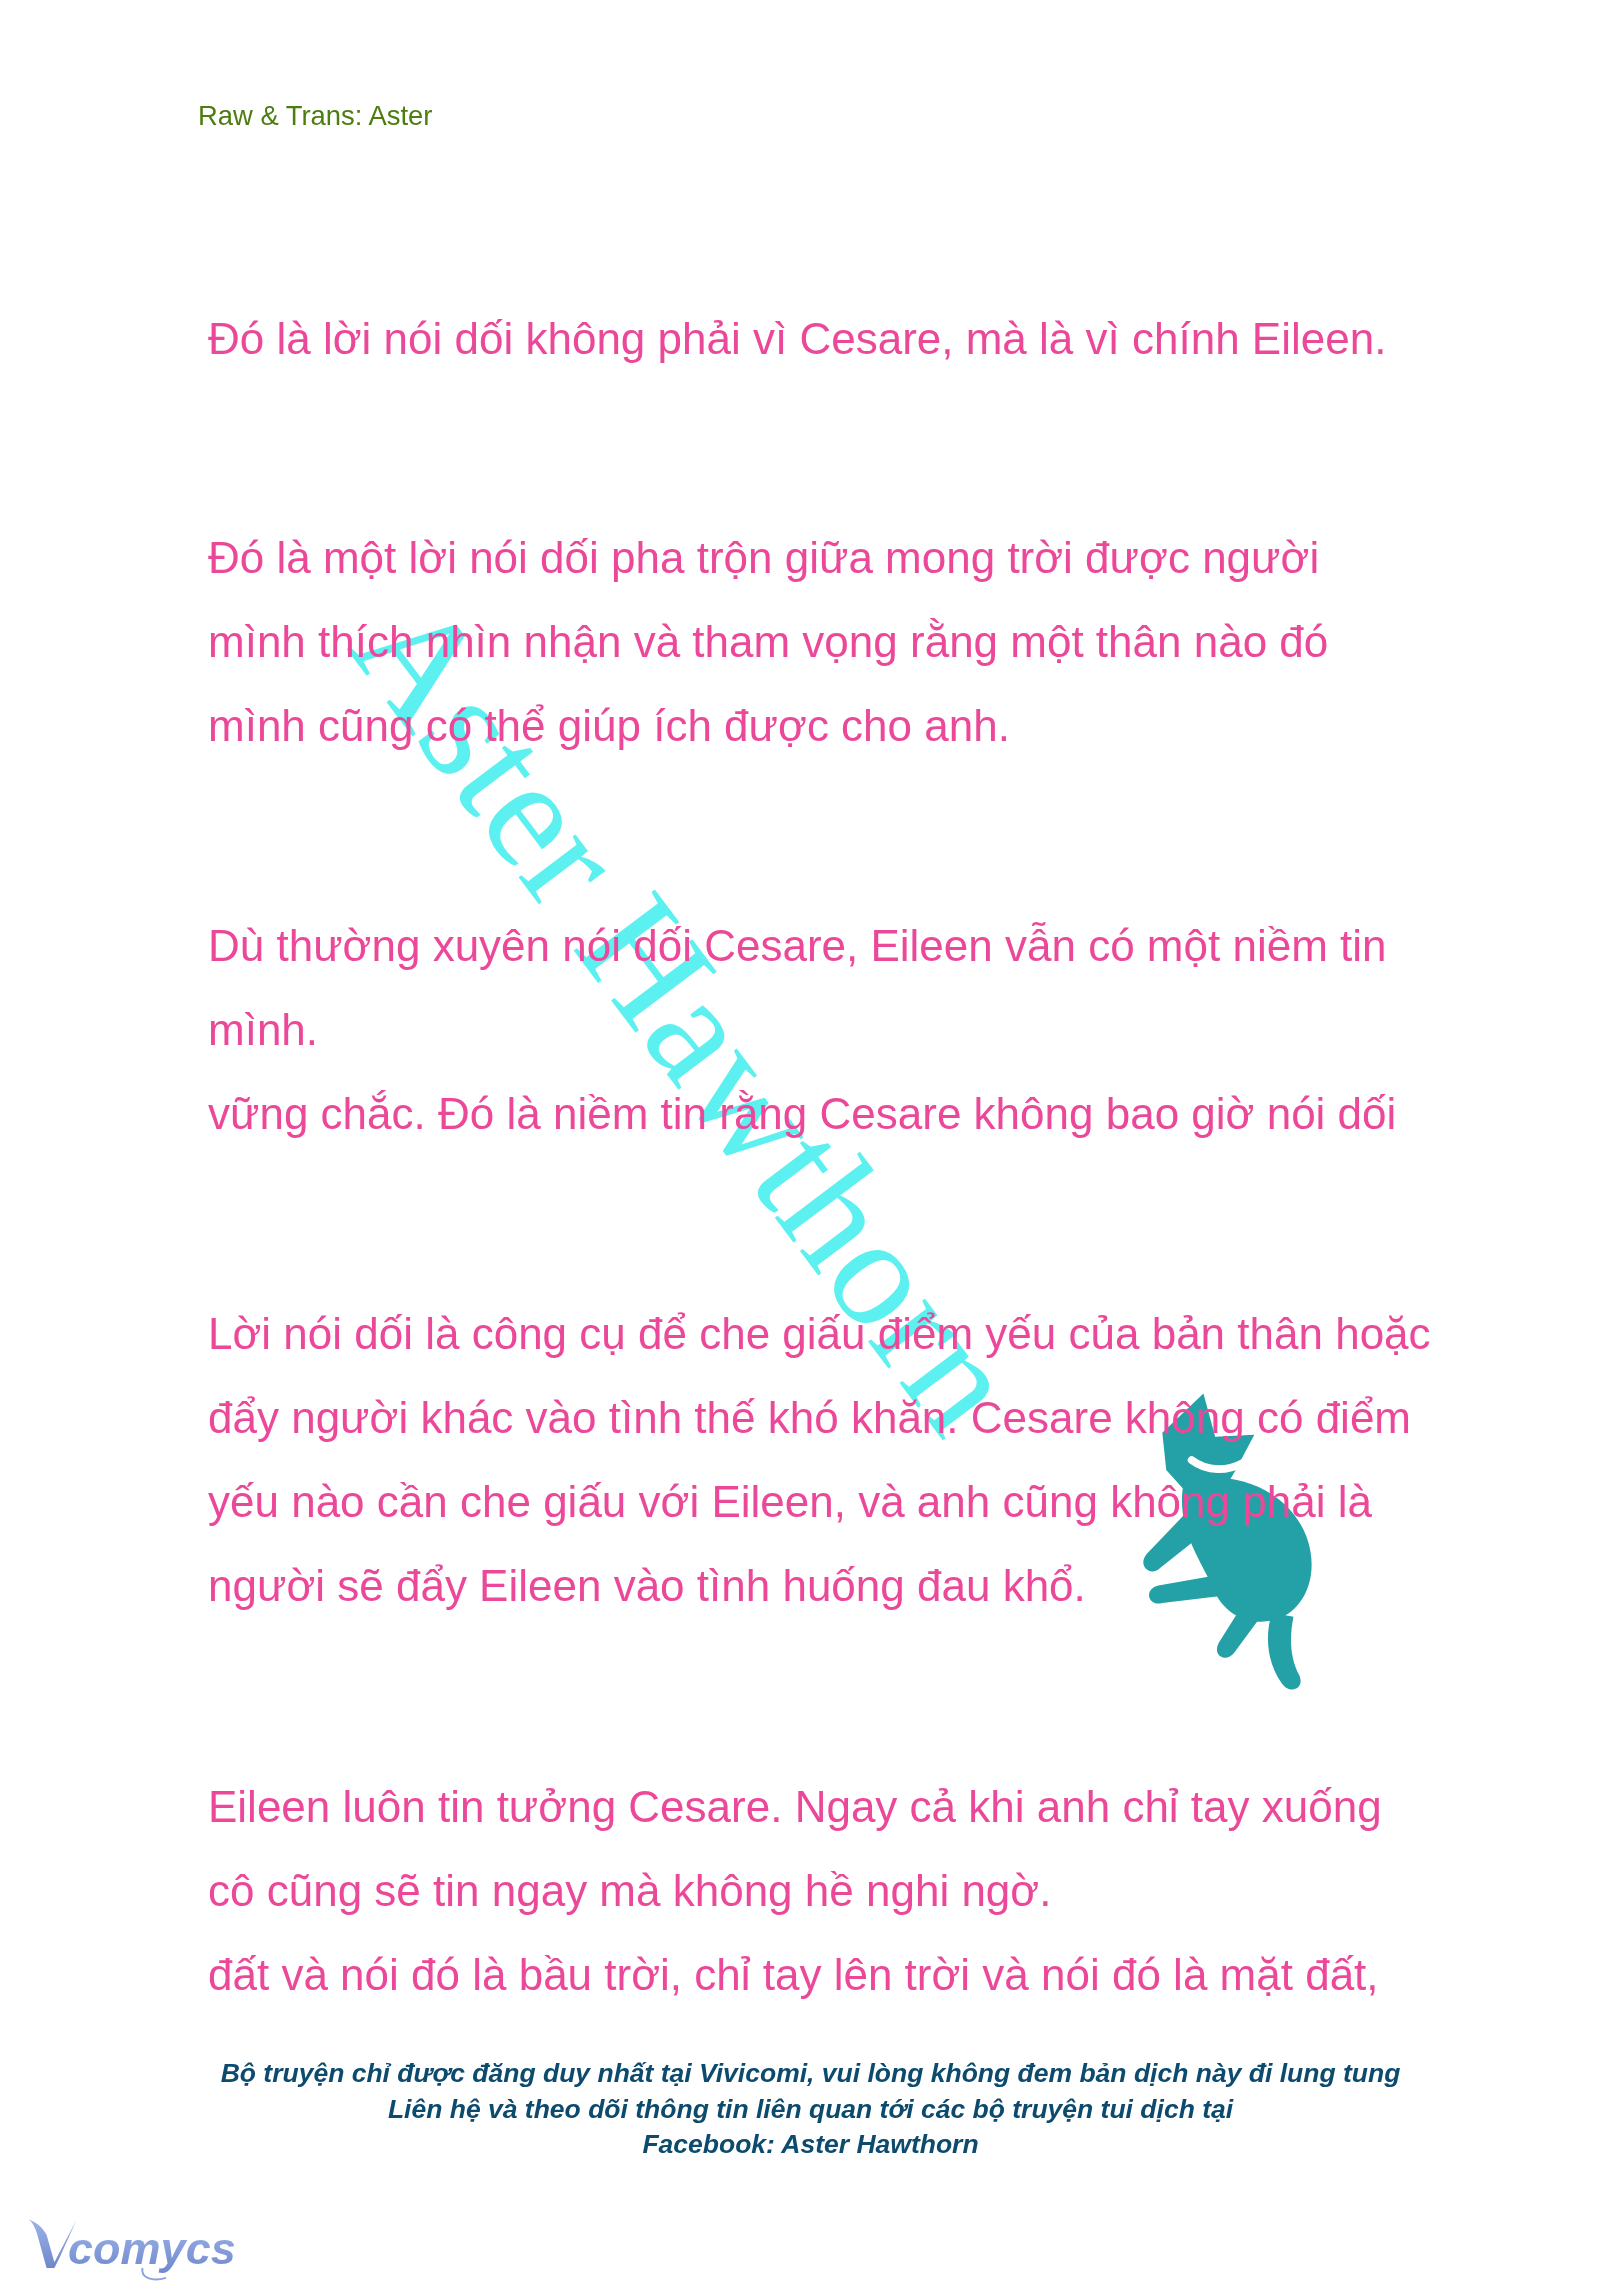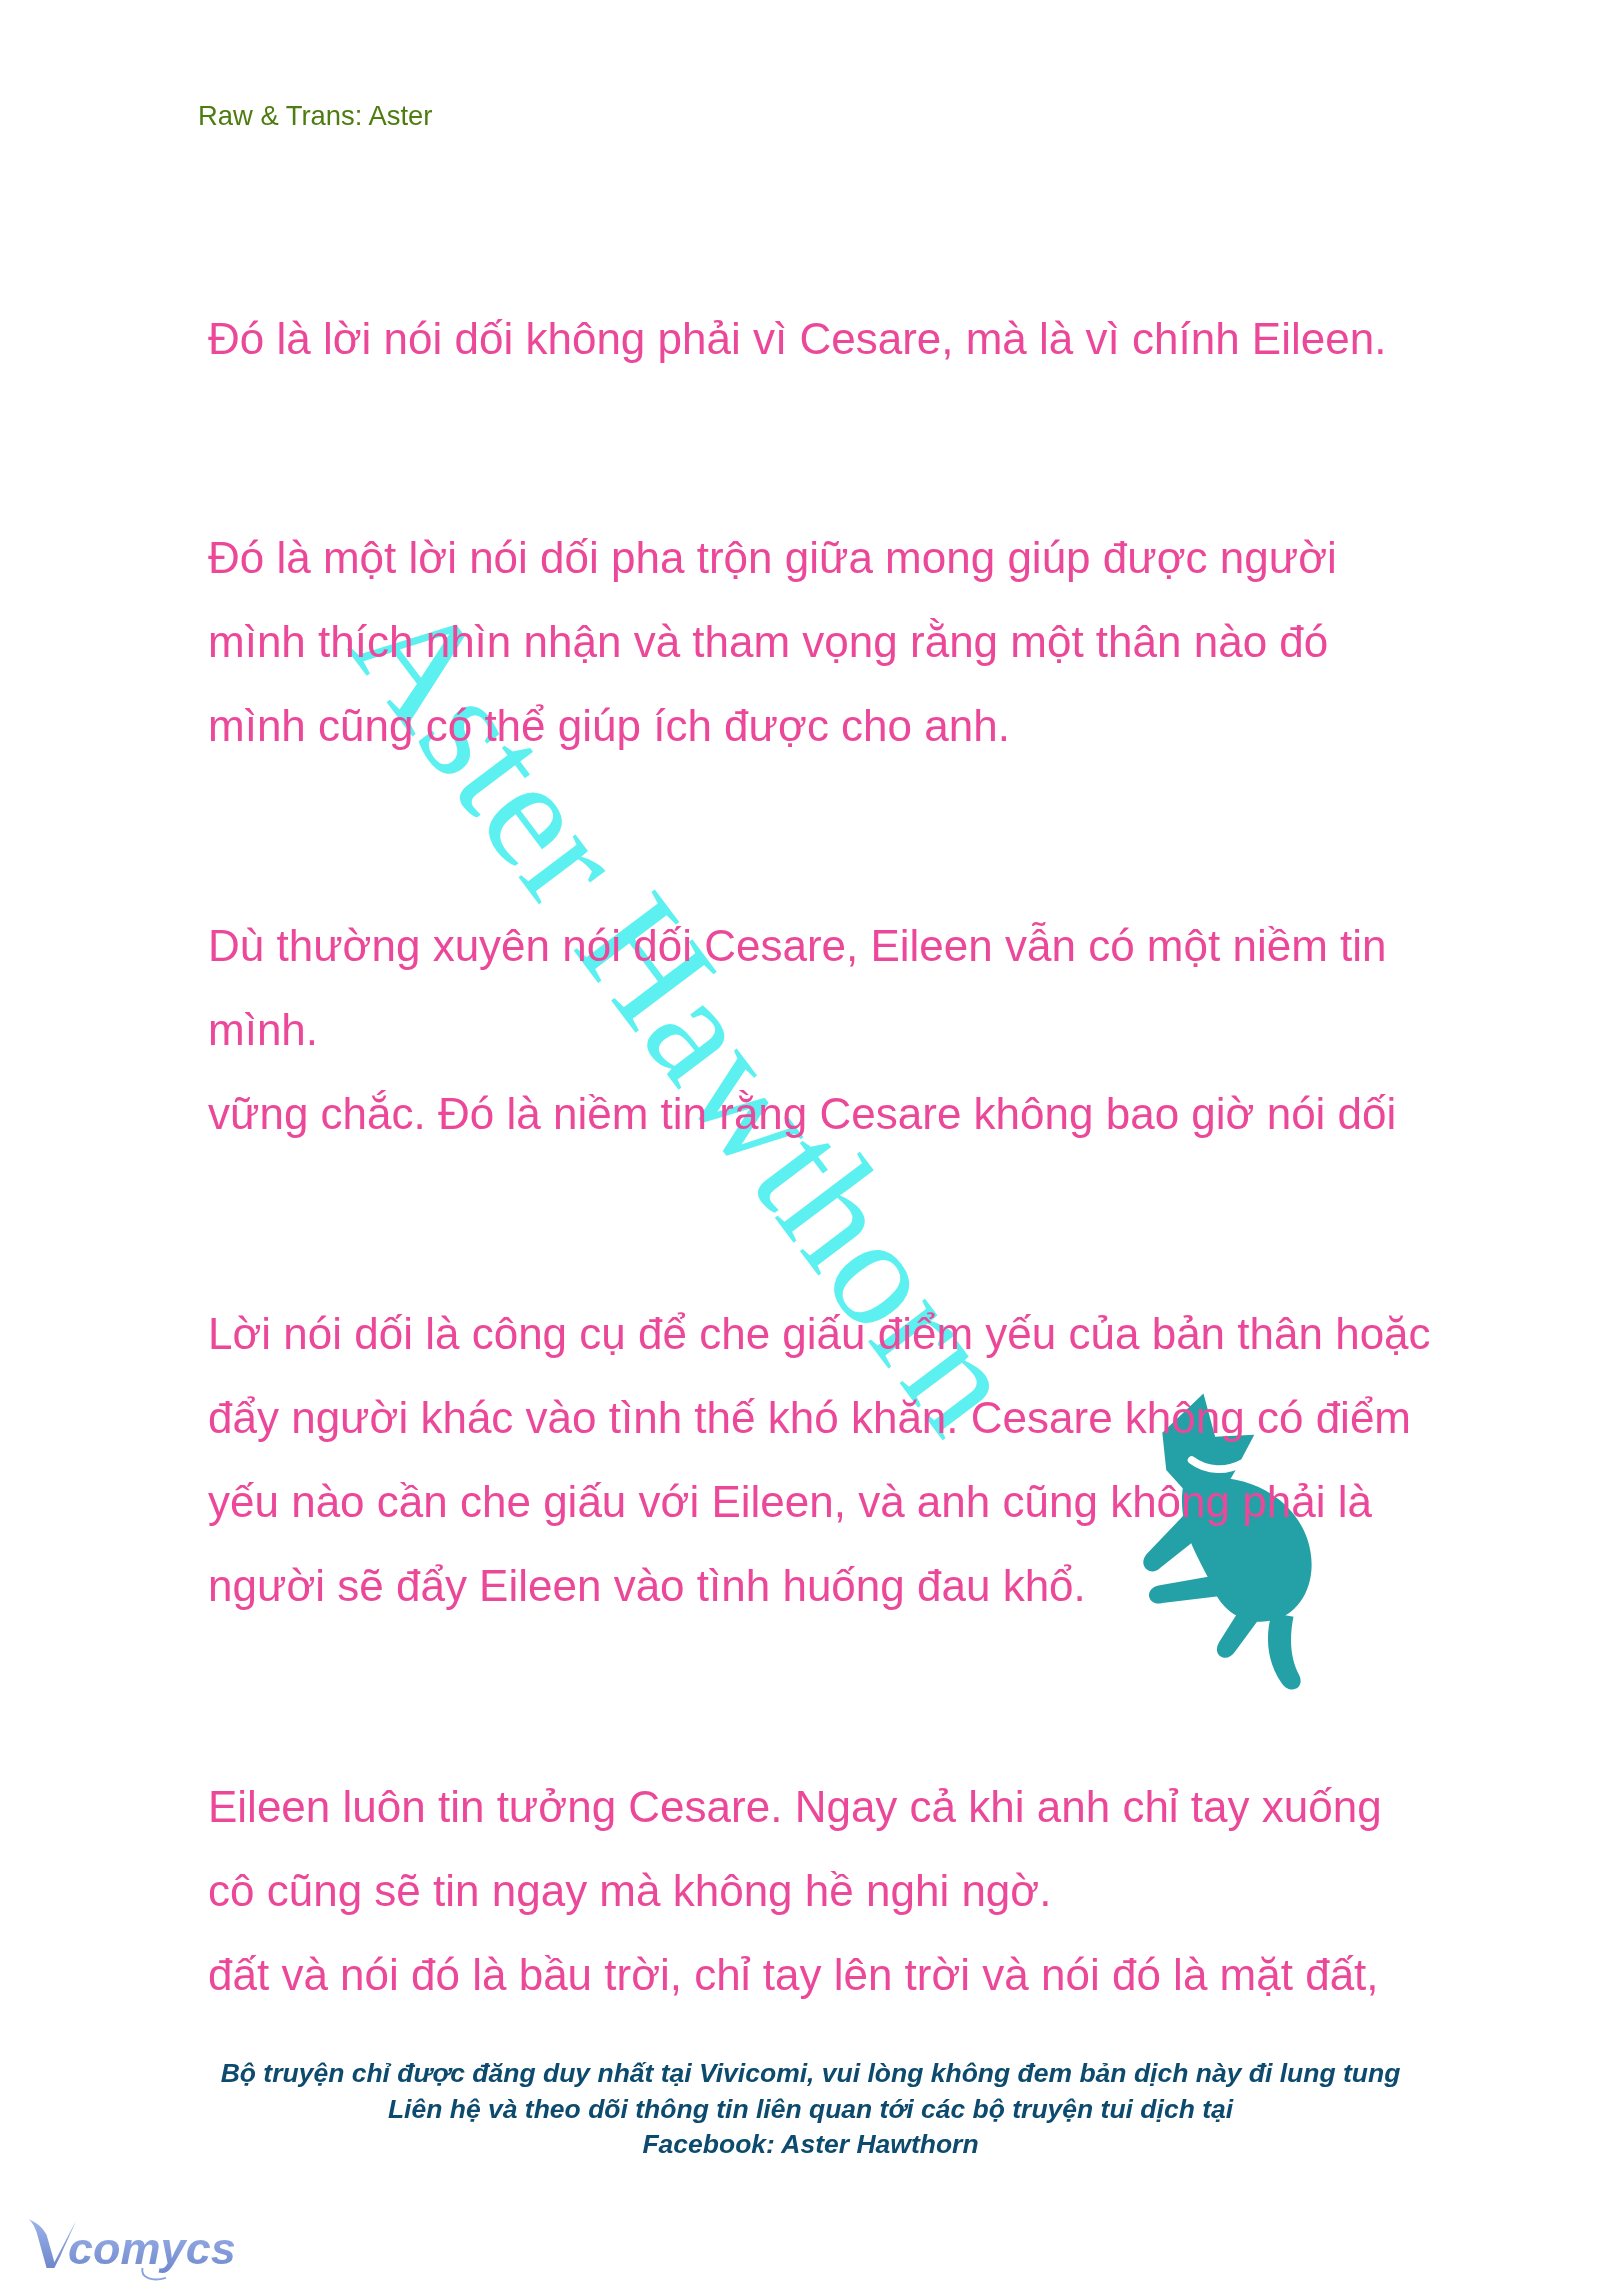--- a/index.html
+++ b/index.html
@@ -63,21 +63,21 @@
   </svg>
 
   <div class="text-layer">
     <p class="credit">Raw &amp; Trans: Aster</p>
 
     <p class="para" style="top:297px;">
       <span class="line">Đó là lời nói dối không phải vì Cesare, mà là vì chính Eileen.</span>
     </p>
 
     <p class="para" style="top:516px;">
-      <span class="line">Đó là một lời nói dối pha trộn giữa mong giúp được người</span>
+      <span class="line">Đó là một lời nói dối pha trộn giữa mong trời được người</span>
       <span class="line">mình thích nhìn nhận và tham vọng rằng một thân nào đó</span>
       <span class="line">mình cũng có thể giúp ích được cho anh.</span>
     </p>
 
     <p class="para" style="top:904px;">
       <span class="line">Dù thường xuyên nói dối Cesare, Eileen vẫn có một niềm tin</span>
       <span class="line">mình.</span>
       <span class="line">vững chắc. Đó là niềm tin rằng Cesare không bao giờ nói dối</span>
     </p>
 

